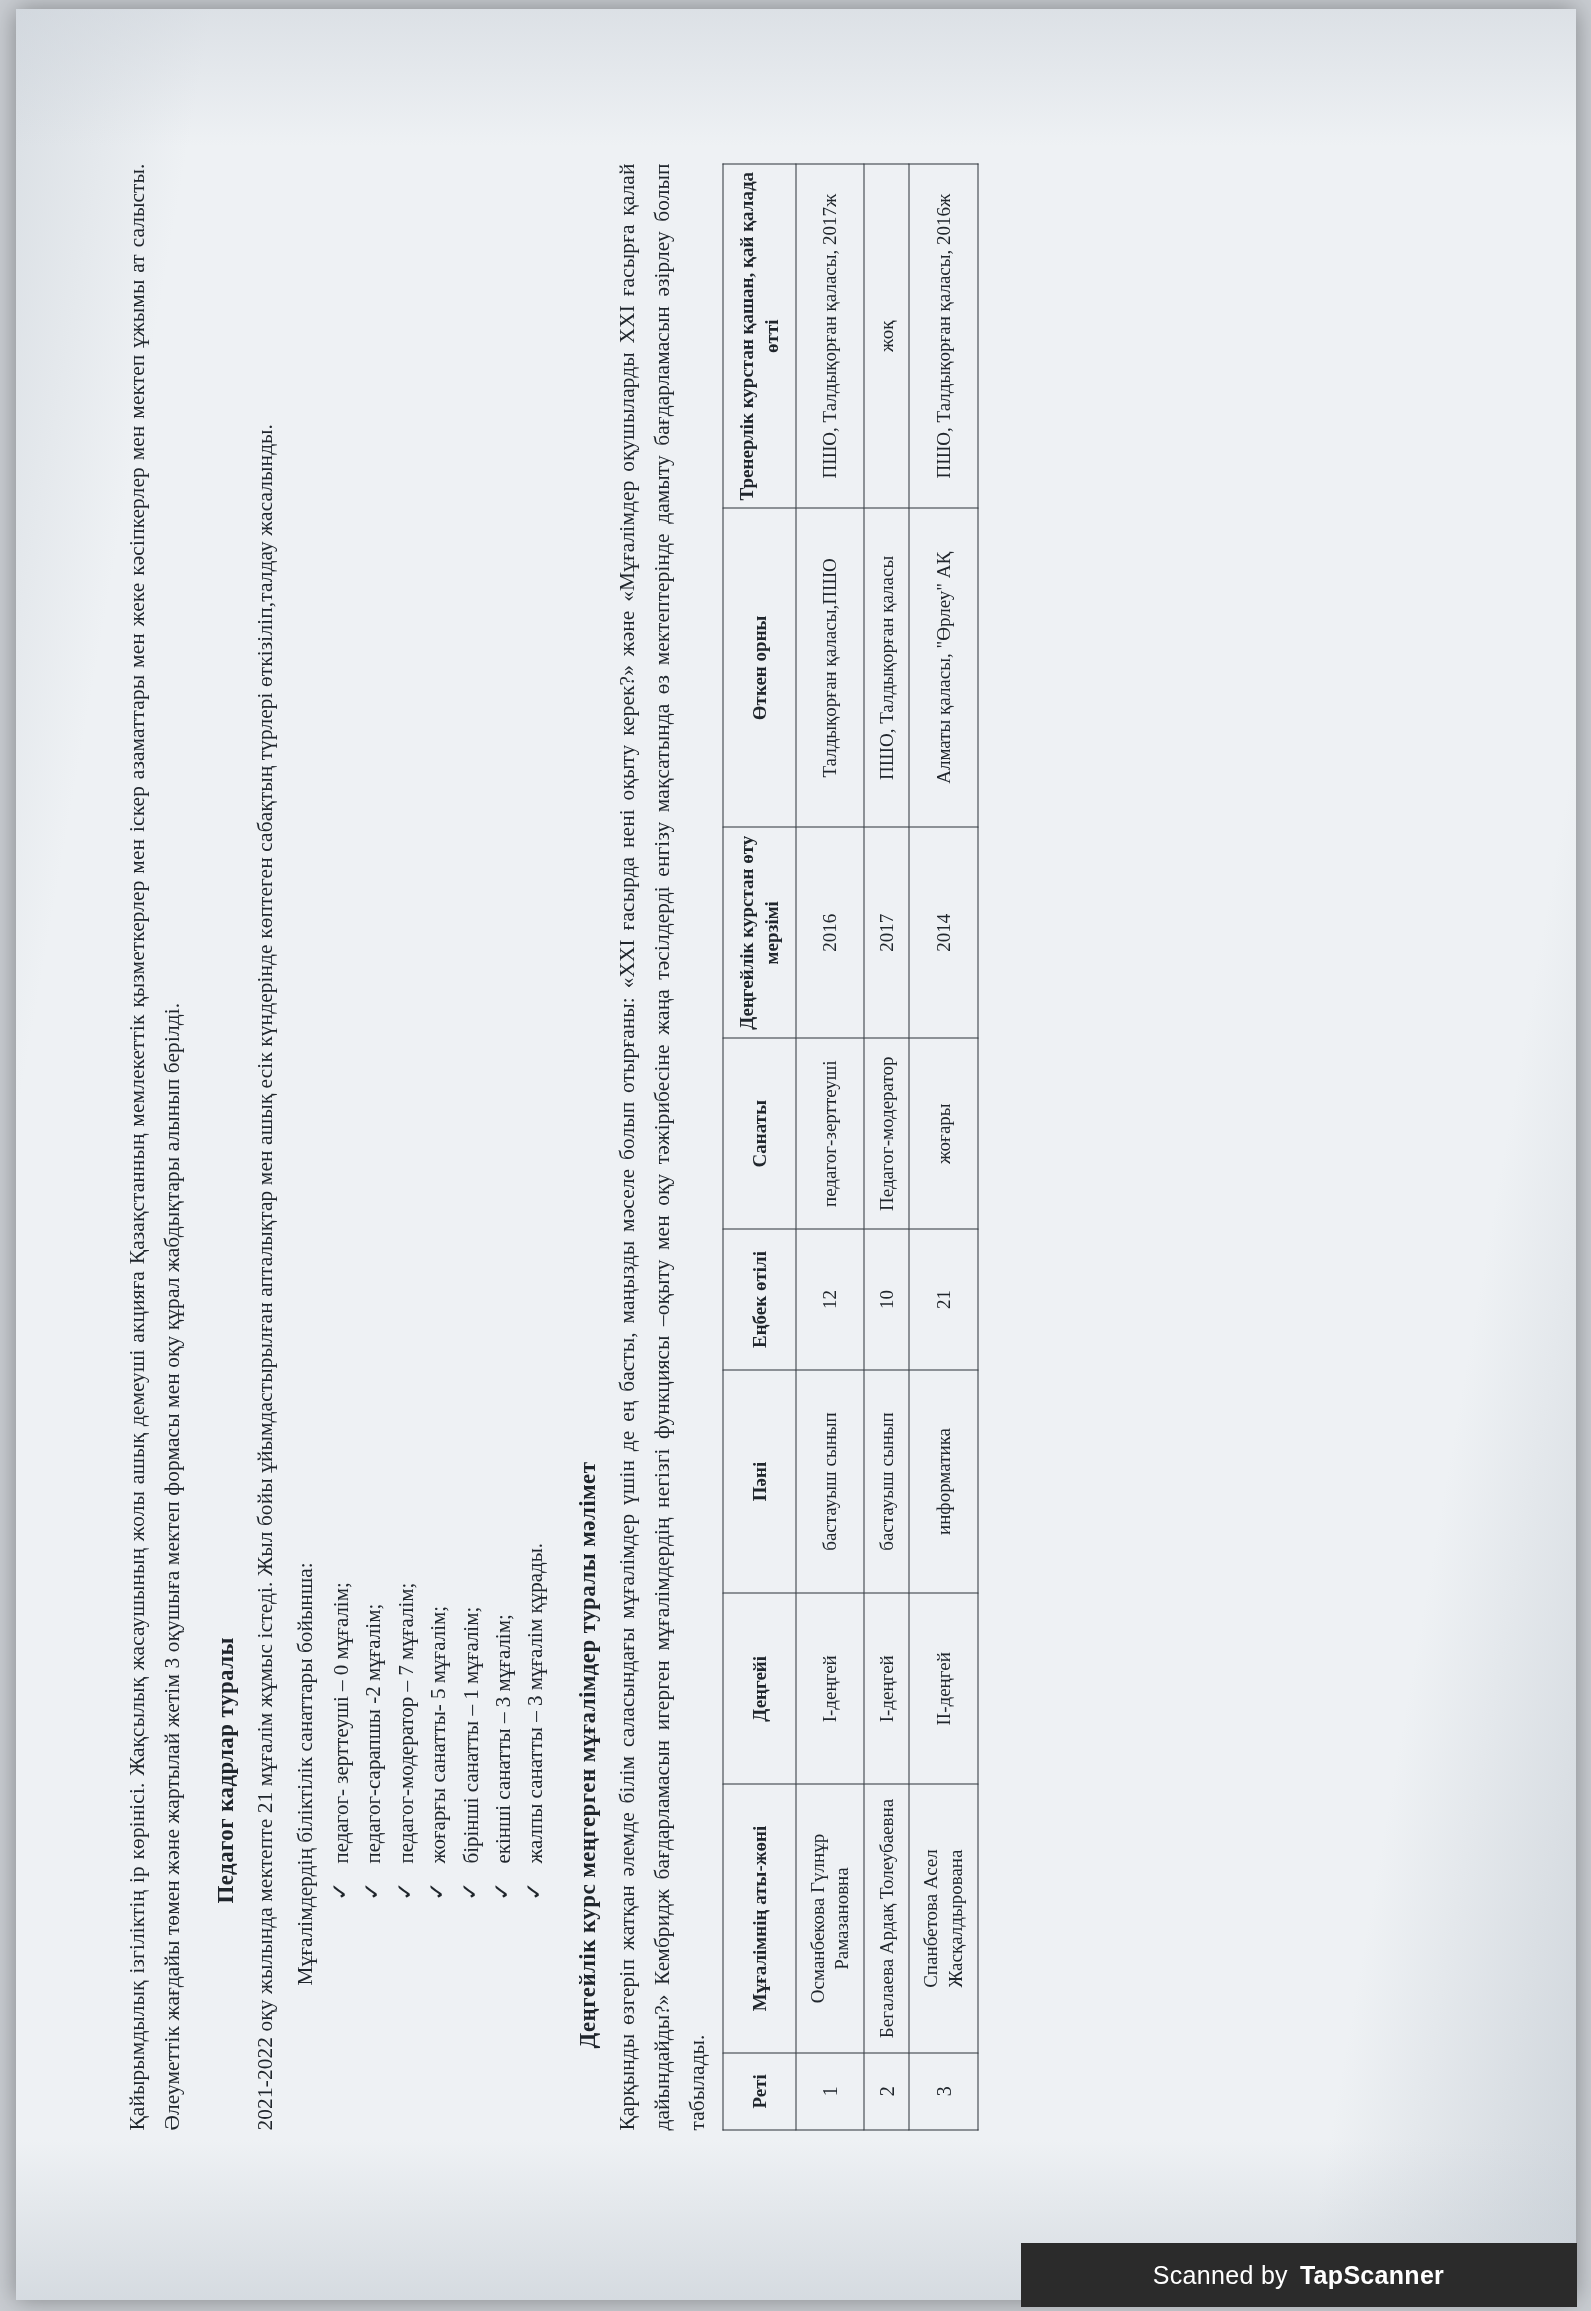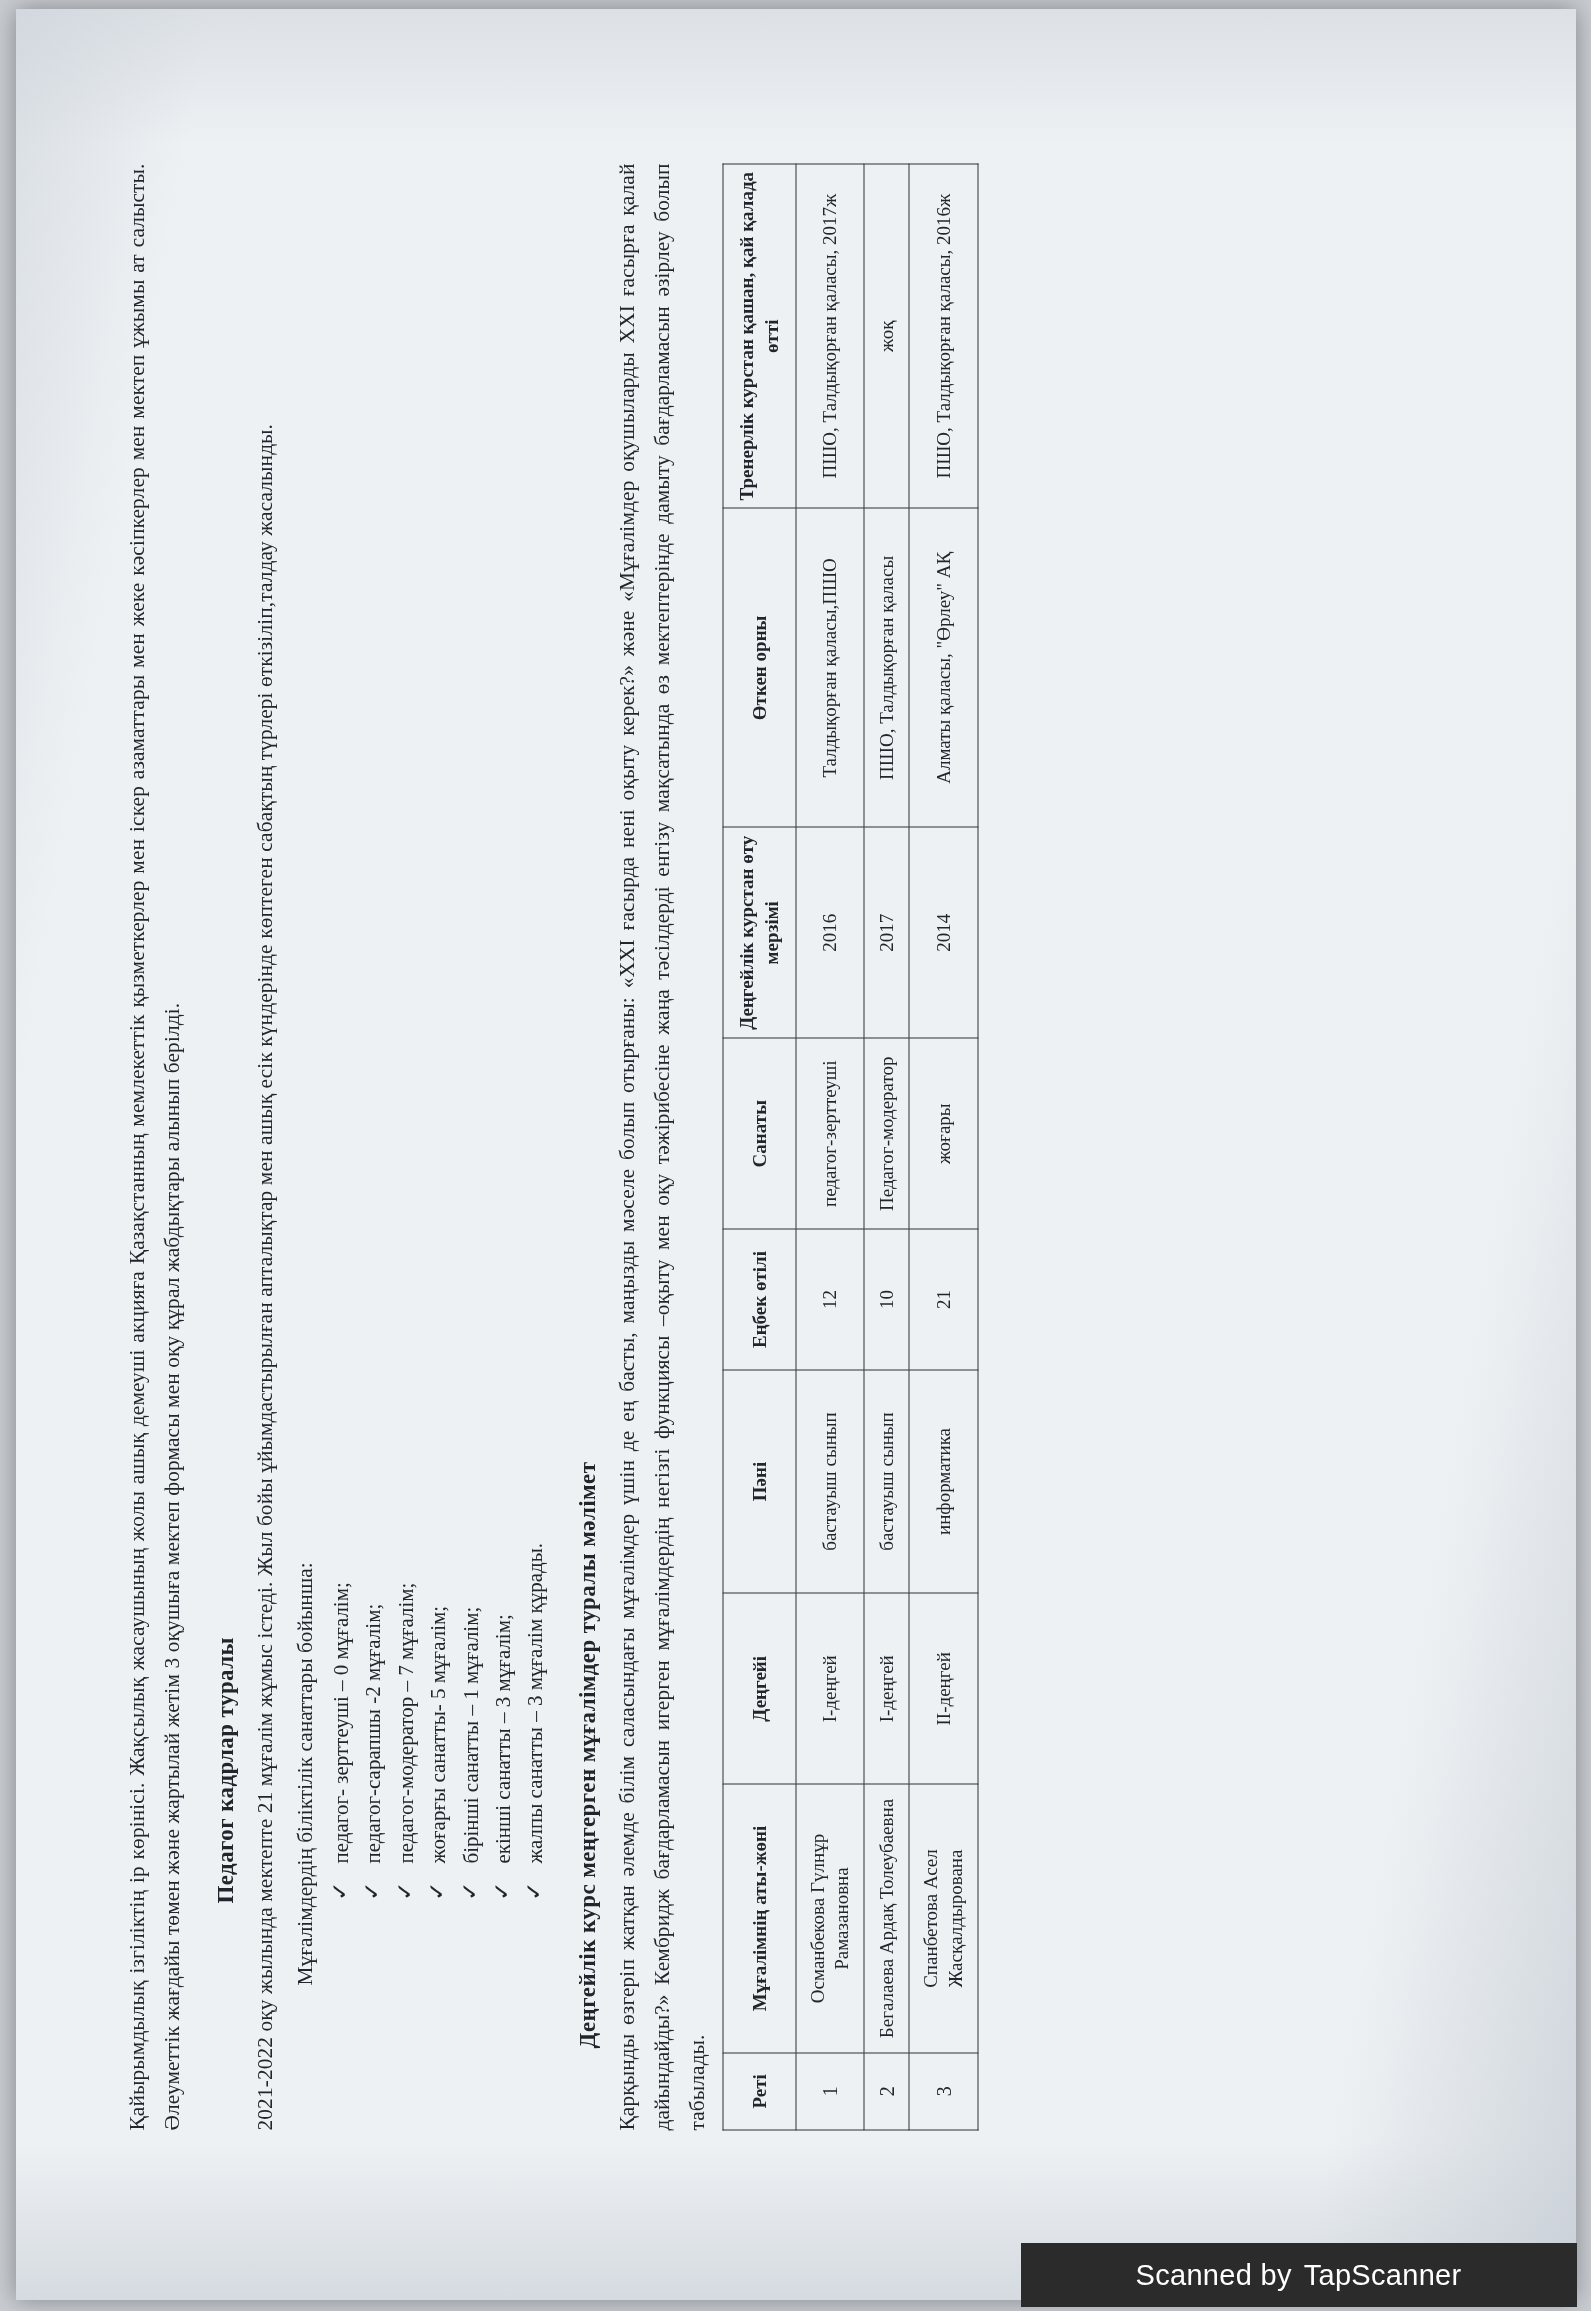--- a/index.html
+++ b/index.html
@@ -100,24 +100,24 @@
 
   
   #wm{
     position:absolute;
     right:14.5px;bottom:3.6px;
     width:556px;height:64px;
     background:#2b2b2b;
     color:#ffffff;
     display:flex;align-items:center;justify-content:center;
     font-family:"Liberation Sans", sans-serif;
-    font-size:29px;
+    font-size:25px;
     letter-spacing:0.3px;
   }
-  #wm .brand{font-weight:normal;margin-left:12px;text-align:right;}
+  #wm .brand{font-weight:bold;margin-left:12px;text-align:right;}
 </style>
 </head>
 <body>
 
 <div id="sheet">
 
   <div id="rot">
     <div class="pad">
 
       <p class="para">Қайырымдылық ізгіліктің ір көрінісі. Жақсылық жасаушының жолы ашық демеуші акцияға Қазақстанның мемлекеттік қызметкерлер мен іскер азаматтары мен жеке кәсіпкерлер мен мектеп ұжымы ат салысты. Әлеуметтік жағдайы төмен және жартылай жетім 3 оқушыға мектеп формасы мен оқу құрал жабдықтары алынып берілді.</p>

